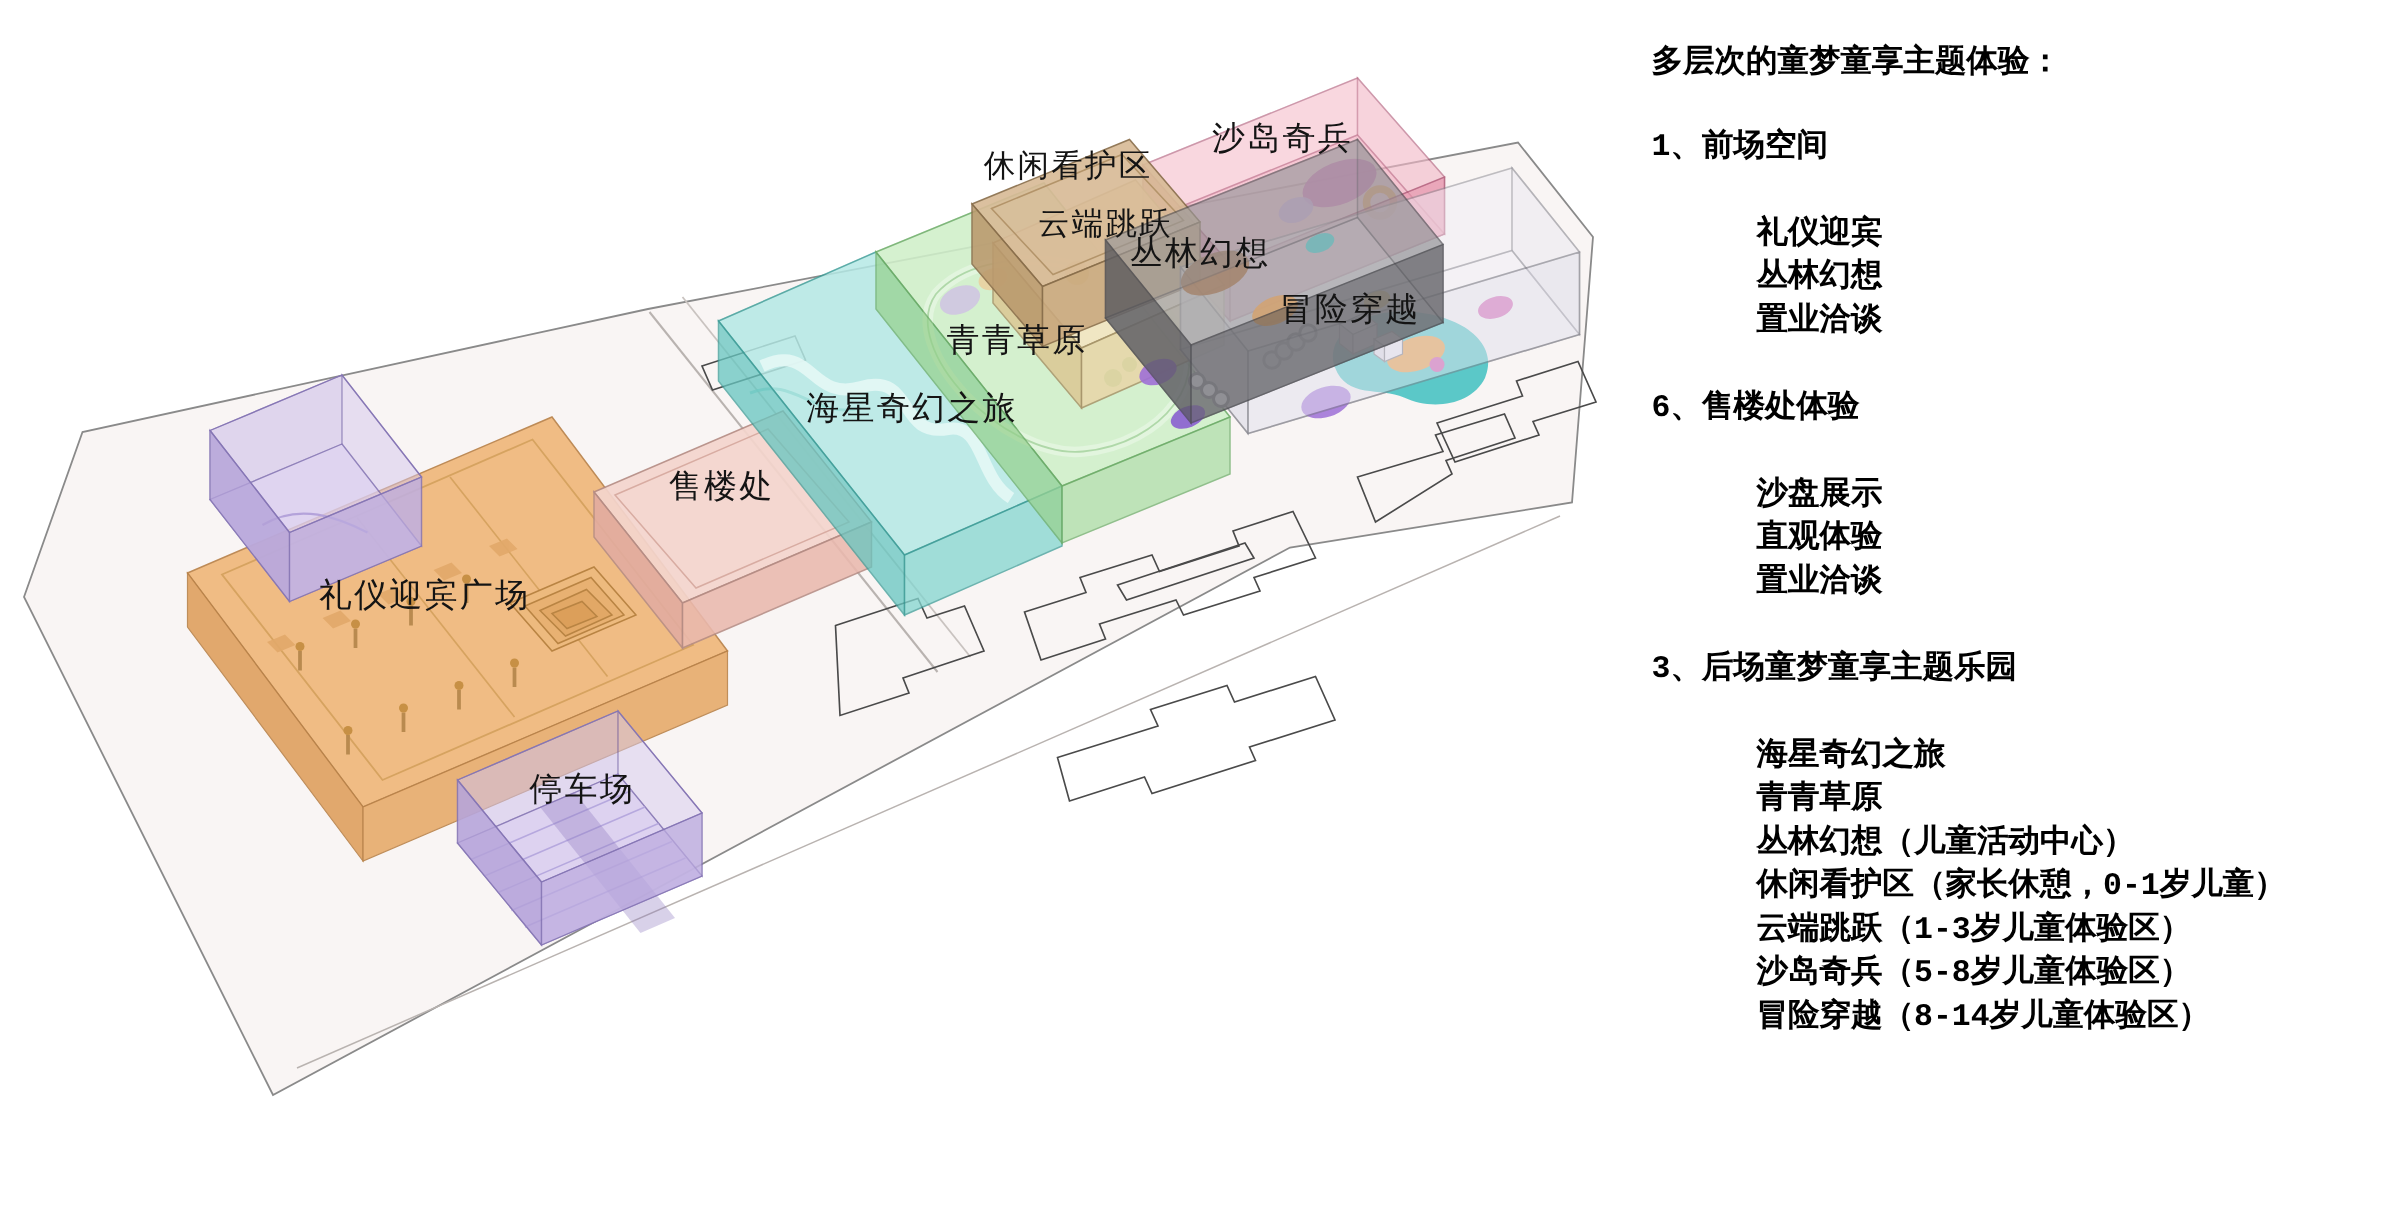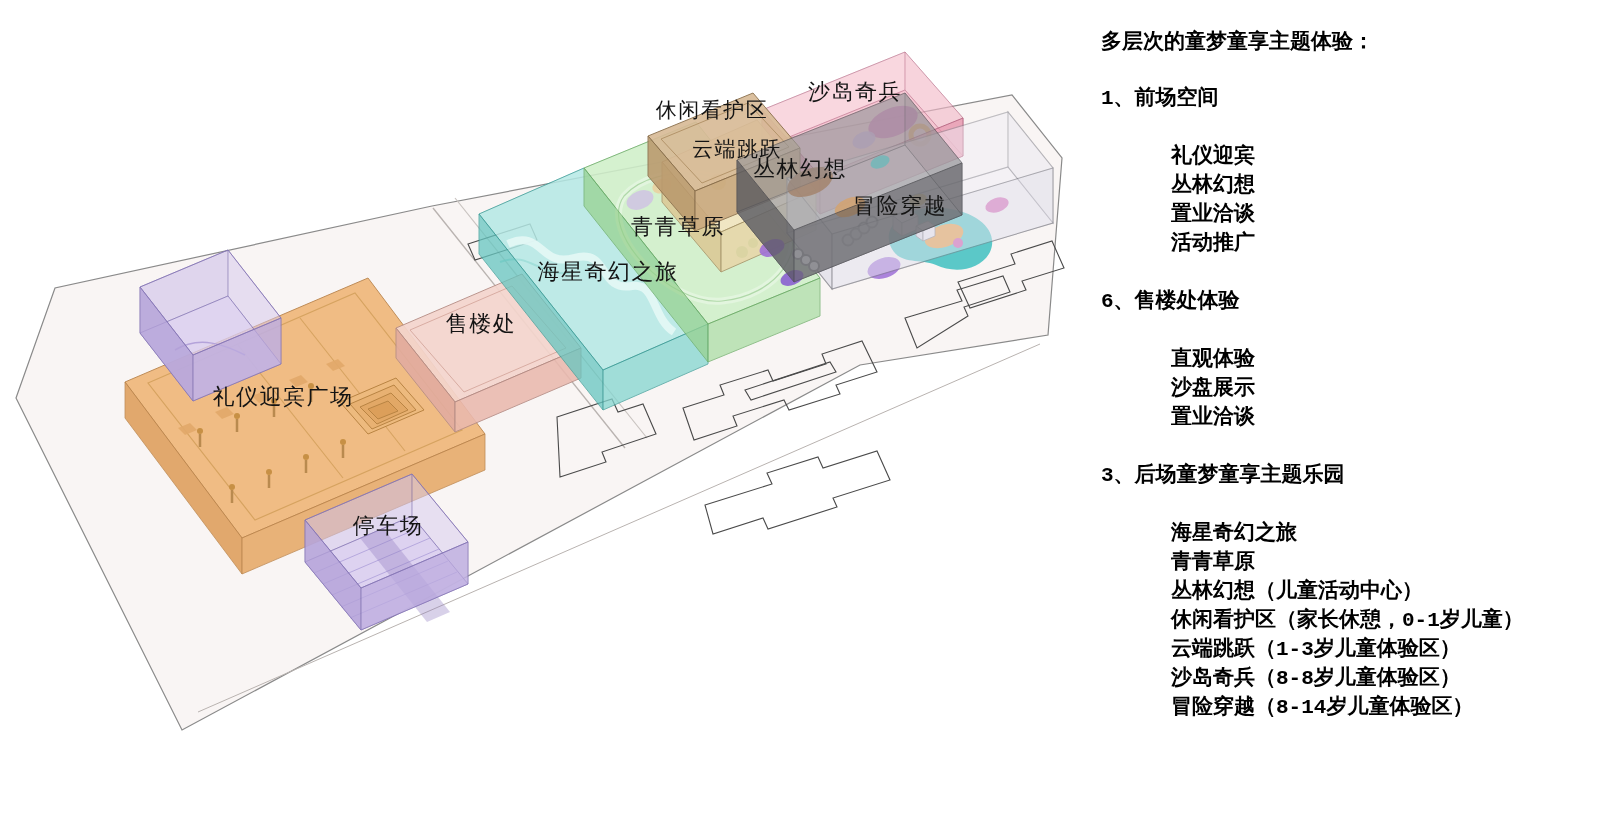--- a/index.html
+++ b/index.html
@@ -235,38 +235,37 @@
 
 <div class="legend">
   <div>多层次的童梦童享主题体验：</div>
 
   <div class="section">
     <div>1、前场空间</div>
     <div class="items">
       <div>礼仪迎宾</div>
       <div>丛林幻想</div>
       <div>置业洽谈</div>
-      <div>活动推广</div>
     </div>
   </div>
 
   <div class="section">
     <div>6、售楼处体验</div>
     <div class="items">
+      <div>沙盘展示</div>
       <div>直观体验</div>
-      <div>沙盘展示</div>
       <div>置业洽谈</div>
     </div>
   </div>
 
   <div class="section">
     <div>3、后场童梦童享主题乐园</div>
     <div class="items">
       <div>海星奇幻之旅</div>
       <div>青青草原</div>
       <div>丛林幻想（儿童活动中心）</div>
       <div>休闲看护区（家长休憩，0-1岁儿童）</div>
       <div>云端跳跃（1-3岁儿童体验区）</div>
-      <div>沙岛奇兵（8-8岁儿童体验区）</div>
+      <div>沙岛奇兵（5-8岁儿童体验区）</div>
       <div>冒险穿越（8-14岁儿童体验区）</div>
     </div>
   </div>
 </div>
 
 </body></html>

